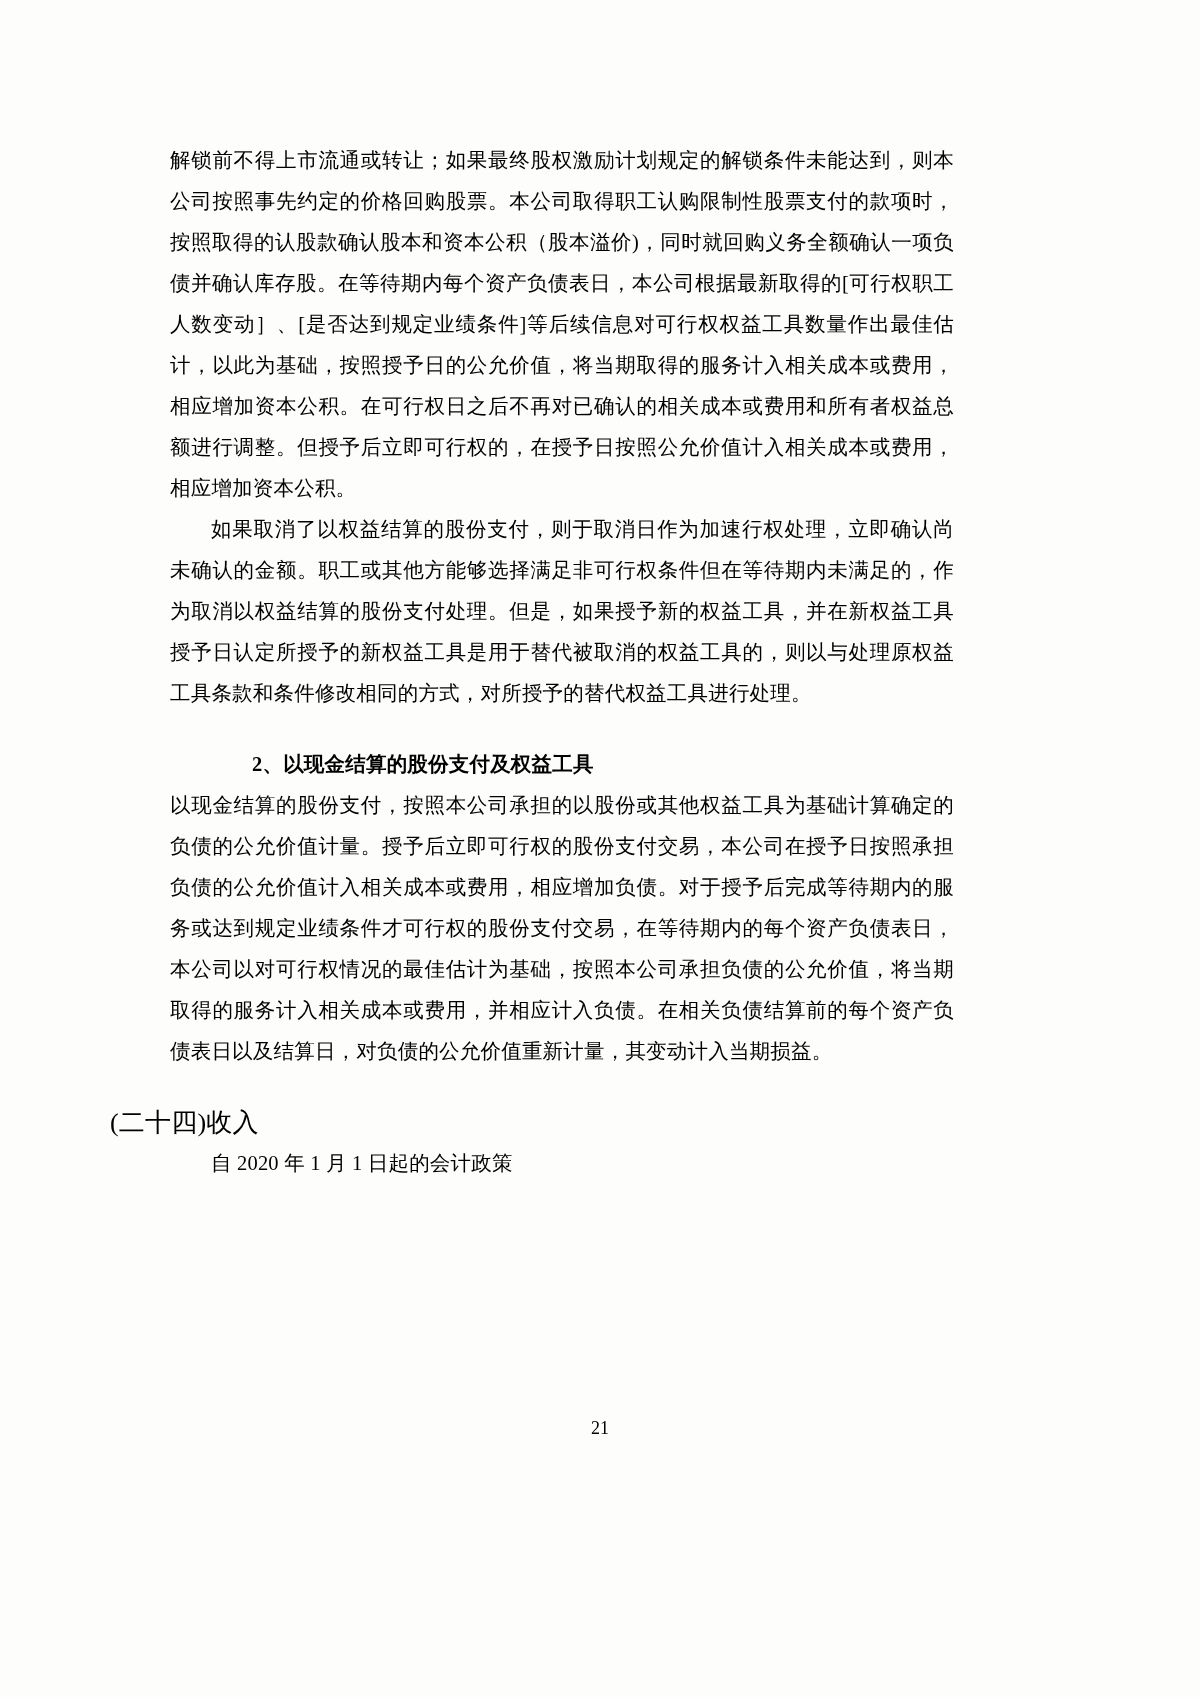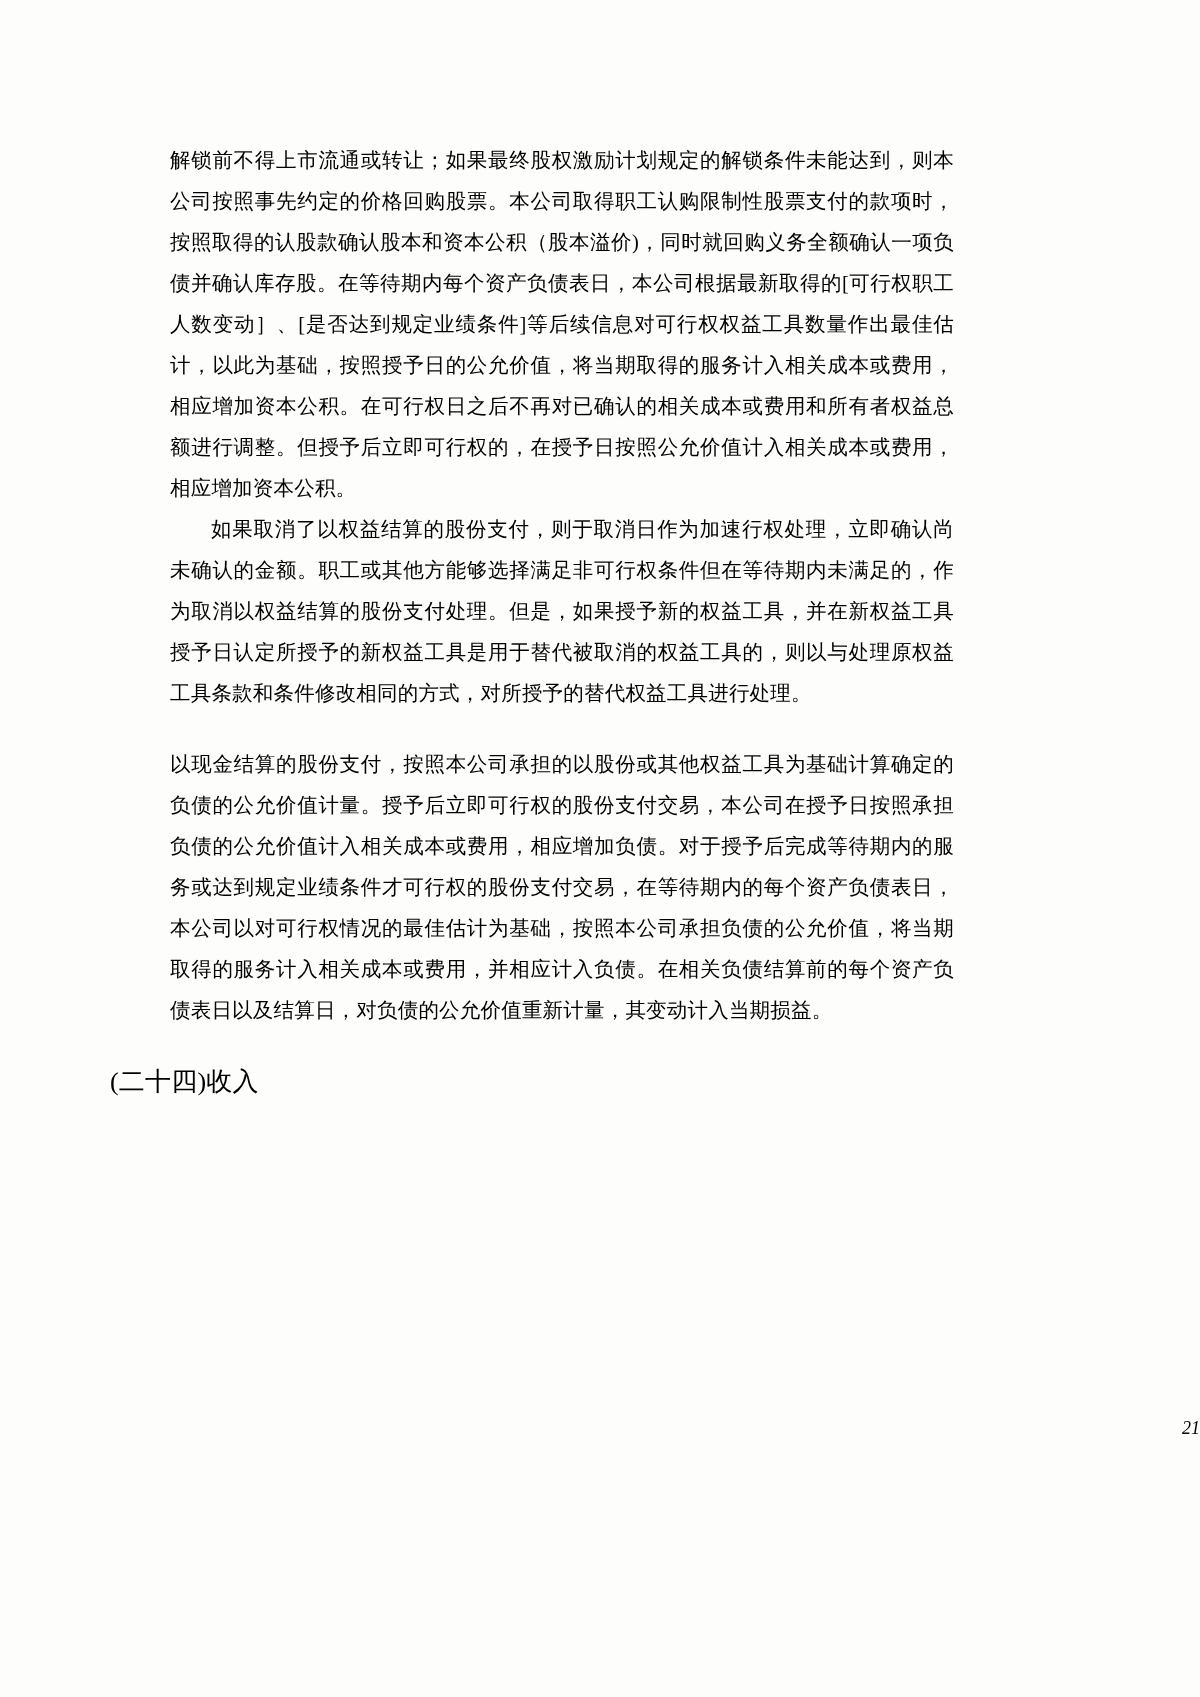--- a/index.html
+++ b/index.html
@@ -59,45 +59,46 @@
     line-height: 41px;
     font-weight: normal;
     letter-spacing: 0.2px;
   }
   .spacer-lg { height: 30px; }
   .page-number {
     position: absolute;
     left: 0;
     right: 0;
     top: 1418px;
-    text-align: right;
+    text-align: center;
     font-size: 18px;
     font-family: "Liberation Serif", serif;
-    font-style: italic;
   }
 </style>
 </head>
 <body>
 
 <div class="page">
   <div class="content">
 
     <p class="body-para no-indent">解锁前不得上市流通或转让；如果最终股权激励计划规定的解锁条件未能达到，则本公司按照事先约定的价格回购股票。本公司取得职工认购限制性股票支付的款项时，按照取得的认股款确认股本和资本公积（股本溢价)，同时就回购义务全额确认一项负债并确认库存股。在等待期内每个资产负债表日，本公司根据最新取得的[可行权职工人数变动］、[是否达到规定业绩条件]等后续信息对可行权权益工具数量作出最佳估计，以此为基础，按照授予日的公允价值，将当期取得的服务计入相关成本或费用，相应增加资本公积。在可行权日之后不再对已确认的相关成本或费用和所有者权益总额进行调整。但授予后立即可行权的，在授予日按照公允价值计入相关成本或费用，相应增加资本公积。</p>
 
 
 
     <p class="body-para">如果取消了以权益结算的股份支付，则于取消日作为加速行权处理，立即确认尚未确认的金额。职工或其他方能够选择满足非可行权条件但在等待期内未满足的，作为取消以权益结算的股份支付处理。但是，如果授予新的权益工具，并在新权益工具授予日认定所授予的新权益工具是用于替代被取消的权益工具的，则以与处理原权益工具条款和条件修改相同的方式，对所授予的替代权益工具进行处理。</p>
 
     <div class="spacer-lg"></div>
 
+    <h3 class="sub-heading"><span class="num">2、</span><span>以现金结算的股份支付及权益工具</span></h3>
 
     <p class="body-para no-indent">以现金结算的股份支付，按照本公司承担的以股份或其他权益工具为基础计算确定的负债的公允价值计量。授予后立即可行权的股份支付交易，本公司在授予日按照承担负债的公允价值计入相关成本或费用，相应增加负债。对于授予后完成等待期内的服务或达到规定业绩条件才可行权的股份支付交易，在等待期内的每个资产负债表日，本公司以对可行权情况的最佳估计为基础，按照本公司承担负债的公允价值，将当期取得的服务计入相关成本或费用，并相应计入负债。在相关负债结算前的每个资产负债表日以及结算日，对负债的公允价值重新计量，其变动计入当期损益。</p>
 
     <div class="spacer-lg"></div>
 
     <h2 class="section-heading" style="margin-left:-60px;">(二十四)收入</h2>
 
+    <p class="body-para">自 2020 年 1 月 1 日起的会计政策</p>
 
 
   </div>
 
   <div class="page-number">21</div>
 </div>
 
 </body></html>

